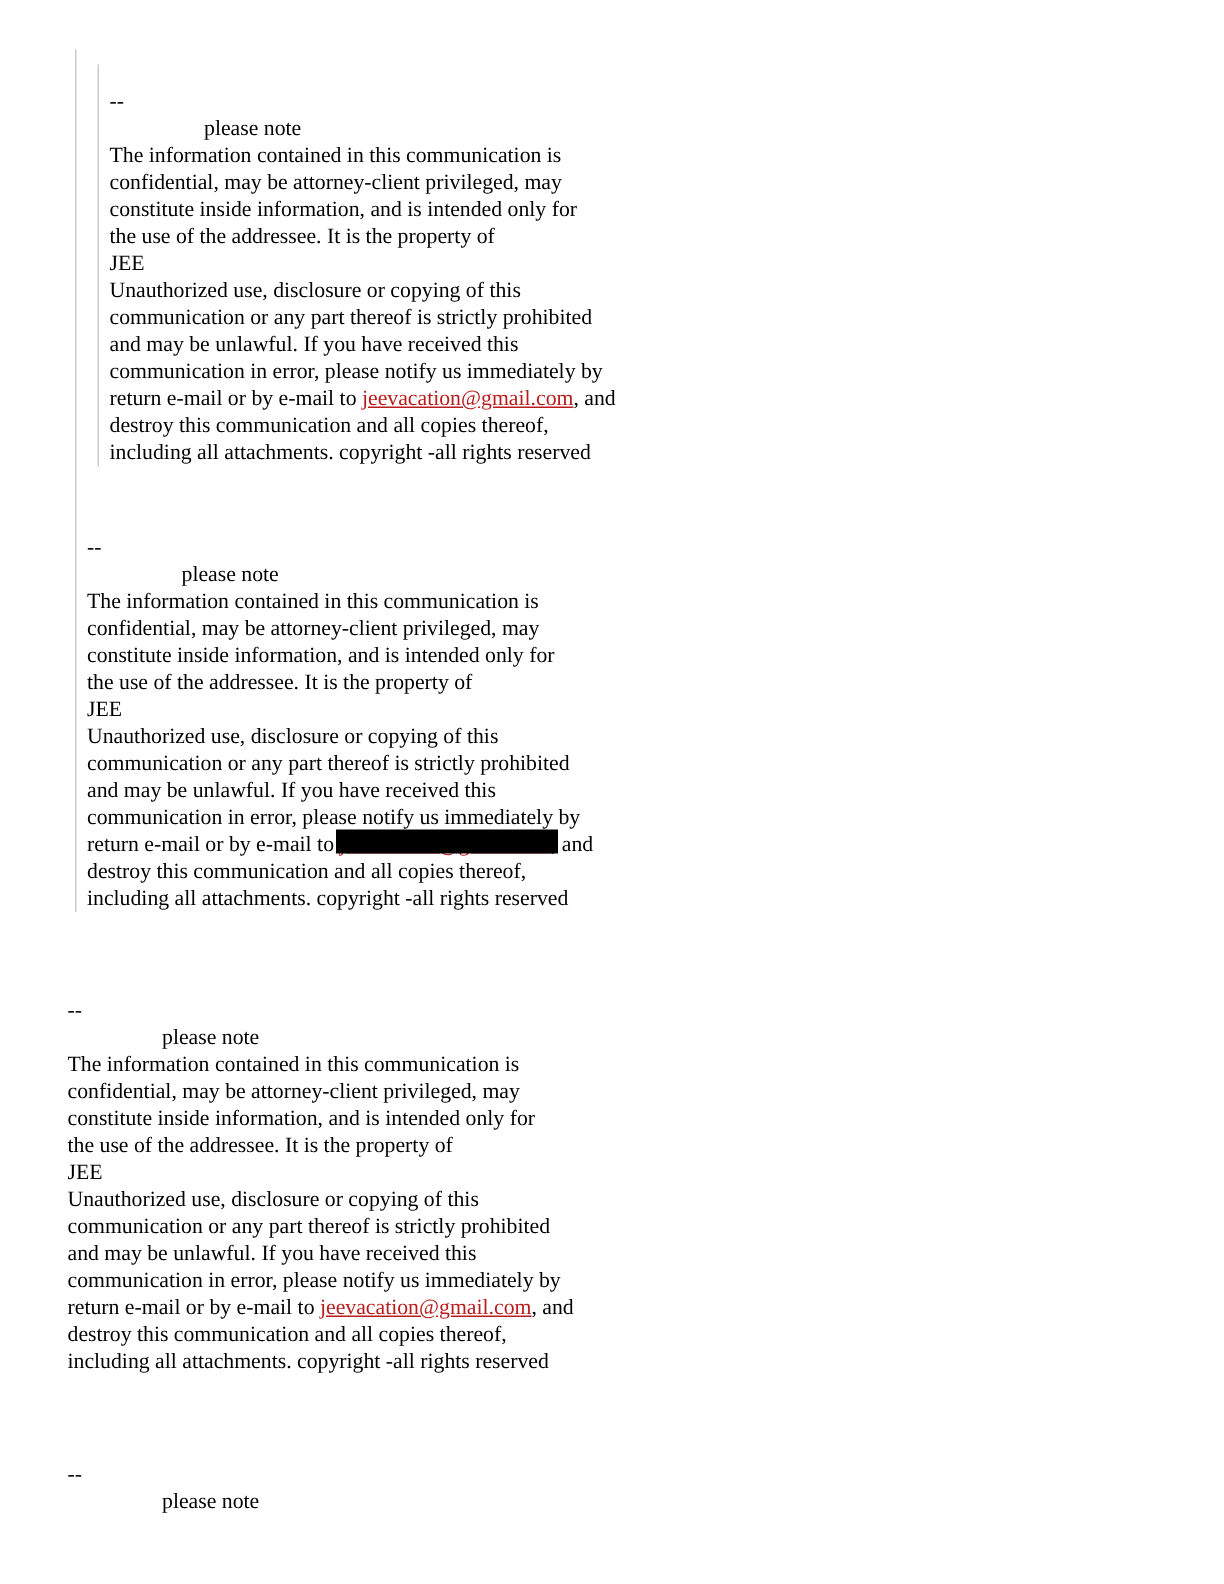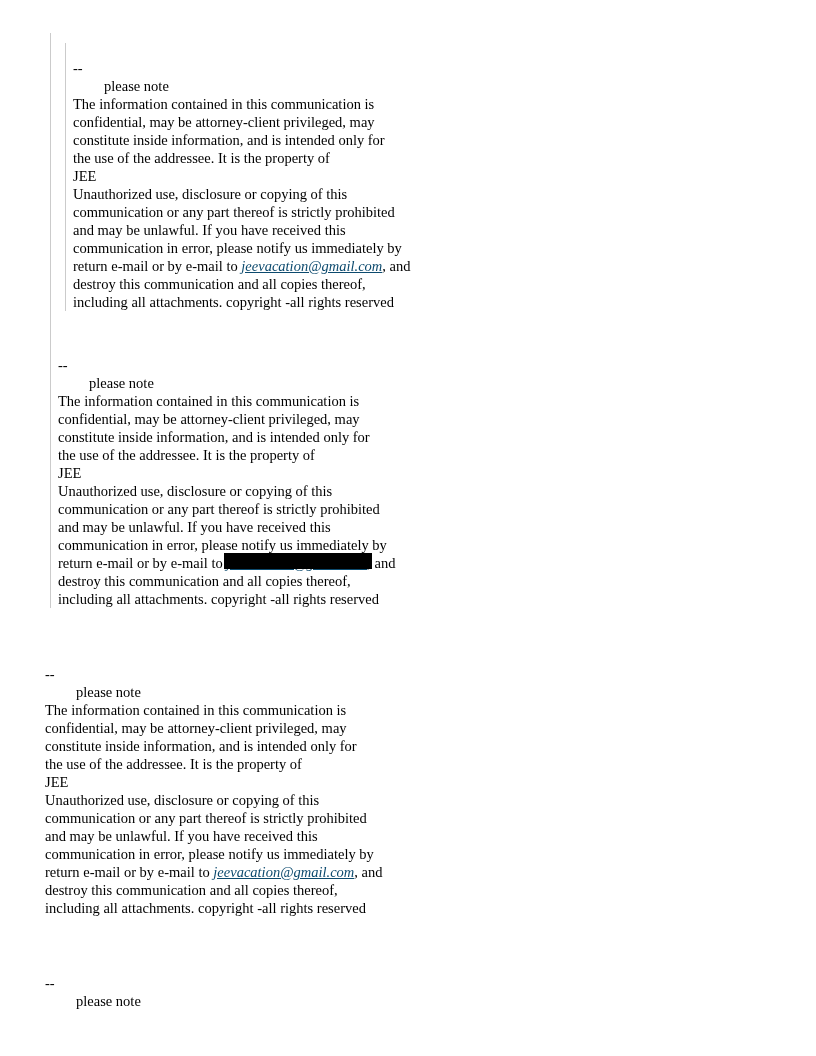--- a/index.html
+++ b/index.html
@@ -25,28 +25,27 @@
     margin-left: 5px;
     padding-left: 7px;
     padding-top: 10px;
   }
   .quote.level2 {
     margin-left: 7px;
     padding-left: 7px;
     padding-top: 16px;
   }
   .line { height: 18px; white-space: nowrap; }
-  .note-line { padding-left: 31px; }
+  .note-line { padding-left: 31px; margin-left: 32px; }
   .gap-inner { height: 45px; }
   .gap { height: 57px; }
   a.email-link {
-    color: #0c4a6e;
+    color: #b91c1c;
     text-decoration: underline;
     cursor: pointer;
-    font-style: italic;
   }
   .redacted-wrap {
     display: inline-block;
     position: relative;
     line-height: 18px;
   }
   .redaction-box {
     position: absolute;
     left: -2px; top: -1px; right: -5px; bottom: 3px;
     background: #000000;

